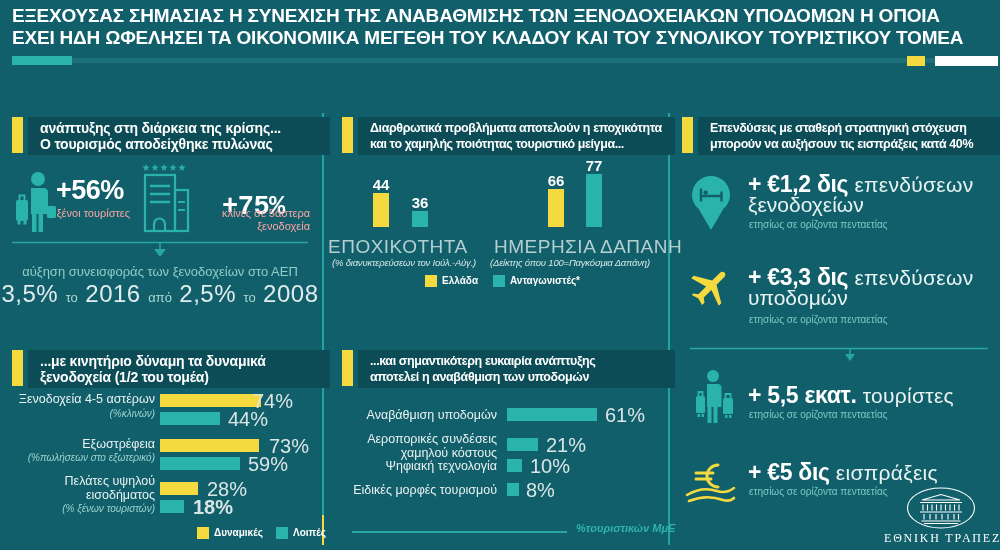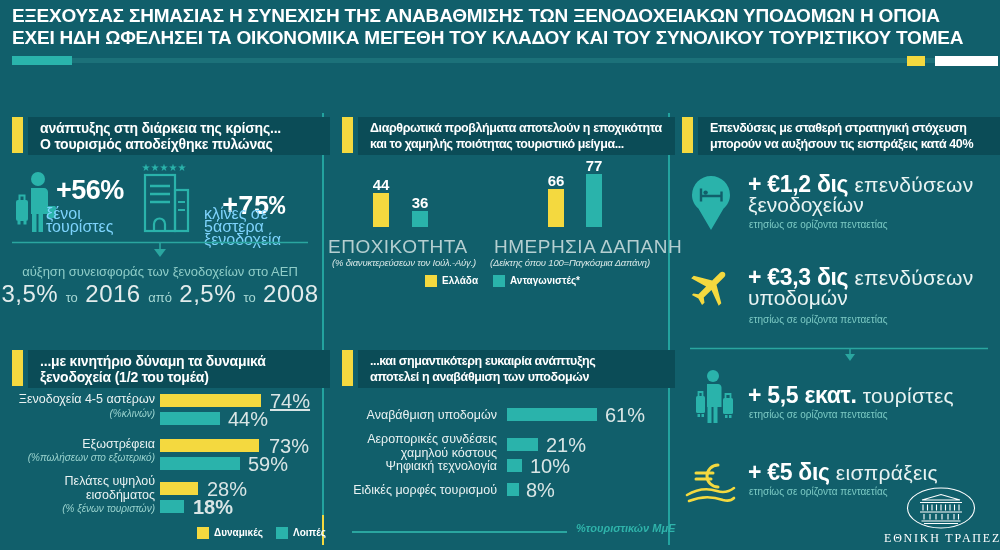--- a/index.html
+++ b/index.html
@@ -6,21 +6,21 @@
   .stage{position:relative;width:1000px;height:550px;background:#115F6B;overflow:hidden;
          font-family:"Liberation Sans",sans-serif;-webkit-font-smoothing:antialiased;}
   .abs{position:absolute;}
   .hdr{color:#FFFFFF;font-weight:bold;font-size:19px;letter-spacing:-0.2px;white-space:nowrap;}
   .panel-bar{background:#F4D93F;width:11px;height:36px;}
   .panel-box{background:#0B4C57;color:#FFFFFF;font-weight:bold;}
   .panel-box .ln{display:block;white-space:nowrap;}
   .pt-lg{font-size:14px;line-height:16px;padding:3px 0 0 12px;letter-spacing:-0.2px;}
   .pt-sm{font-size:12.5px;line-height:16px;padding:3px 0 0 12px;letter-spacing:-0.4px;}
   .big-stat{color:#FFFFFF;font-weight:bold;font-size:27px;letter-spacing:-0.5px;}
-  .stat-sub{color:#7dd3fc;font-size:16px;line-height:13px;text-align:left;}
+  .stat-sub{color:#fca5a5;font-size:11px;line-height:13px;text-align:right;}
   .gdp-cap{color:#8FCDC8;font-size:13px;text-align:center;}
   .gdp-line{color:#E3ECEC;text-align:center;white-space:nowrap;}
   .gdp-line .n{font-size:24px;font-weight:400;letter-spacing:0.5px;}
   .gdp-line .w{font-size:13px;color:#A8D8D4;padding:0 3px;}
   .cat-label{color:#EAF2F2;font-size:12.5px;line-height:14px;text-align:right;}
   .cat-note{color:#9AD3CE;font-size:10px;font-style:italic;text-align:right;line-height:11px;}
   .hbar{height:13px;}
   .valpct{color:#D9E5E5;font-size:20px;font-weight:400;white-space:nowrap;}
   .legend-sq{width:12px;height:12px;display:inline-block;}
   .legend-txt{color:#FFFFFF;font-weight:bold;font-size:10px;}
@@ -105,21 +105,21 @@
 
   <div class="abs panel-bar" style="left:12px;top:350px;"></div>
   <div class="abs panel-box pt-lg" style="left:28px;top:350px;width:290px;height:35px;">
     <span class="ln">...με κινητήριο δύναμη τα δυναμικά</span>
     <span class="ln">ξενοδοχεία (1/2 του τομέα)</span>
   </div>
 
   <div class="abs cat-label" style="left:5px;top:392px;width:150px;">Ξενοδοχεία 4-5 αστέρων</div>
   <div class="abs cat-note" style="left:5px;top:408px;width:150px;">(%κλινών)</div>
   <div class="abs hbar" style="left: 160px; top: 394px; background: rgb(244, 217, 63); width: 100.64px;"></div>
-  <div class="abs valpct" style="left:270px;top:390px;text-decoration:underline;">74%</div>
+  <div class="abs valpct" style="left:253px;top:390px;">74%</div>
   <div class="abs hbar" style="left: 160px; top: 412px; background: rgb(42, 179, 171); width: 59.84px;"></div>
   <div class="abs valpct" style="left:228px;top:408px;">44%</div>
 
   <div class="abs cat-label" style="left:5px;top:437px;width:150px;">Εξωστρέφεια</div>
   <div class="abs cat-note" style="left:5px;top:452px;width:150px;">(%πωλήσεων στο εξωτερικό)</div>
   <div class="abs hbar" style="left: 160px; top: 439px; background: rgb(244, 217, 63); width: 99.28px;"></div>
   <div class="abs valpct" style="left:269px;top:435px;">73%</div>
   <div class="abs hbar" style="left: 160px; top: 457px; background: rgb(42, 179, 171); width: 80.24px;"></div>
   <div class="abs valpct" style="left:248px;top:453px;">59%</div>
 

